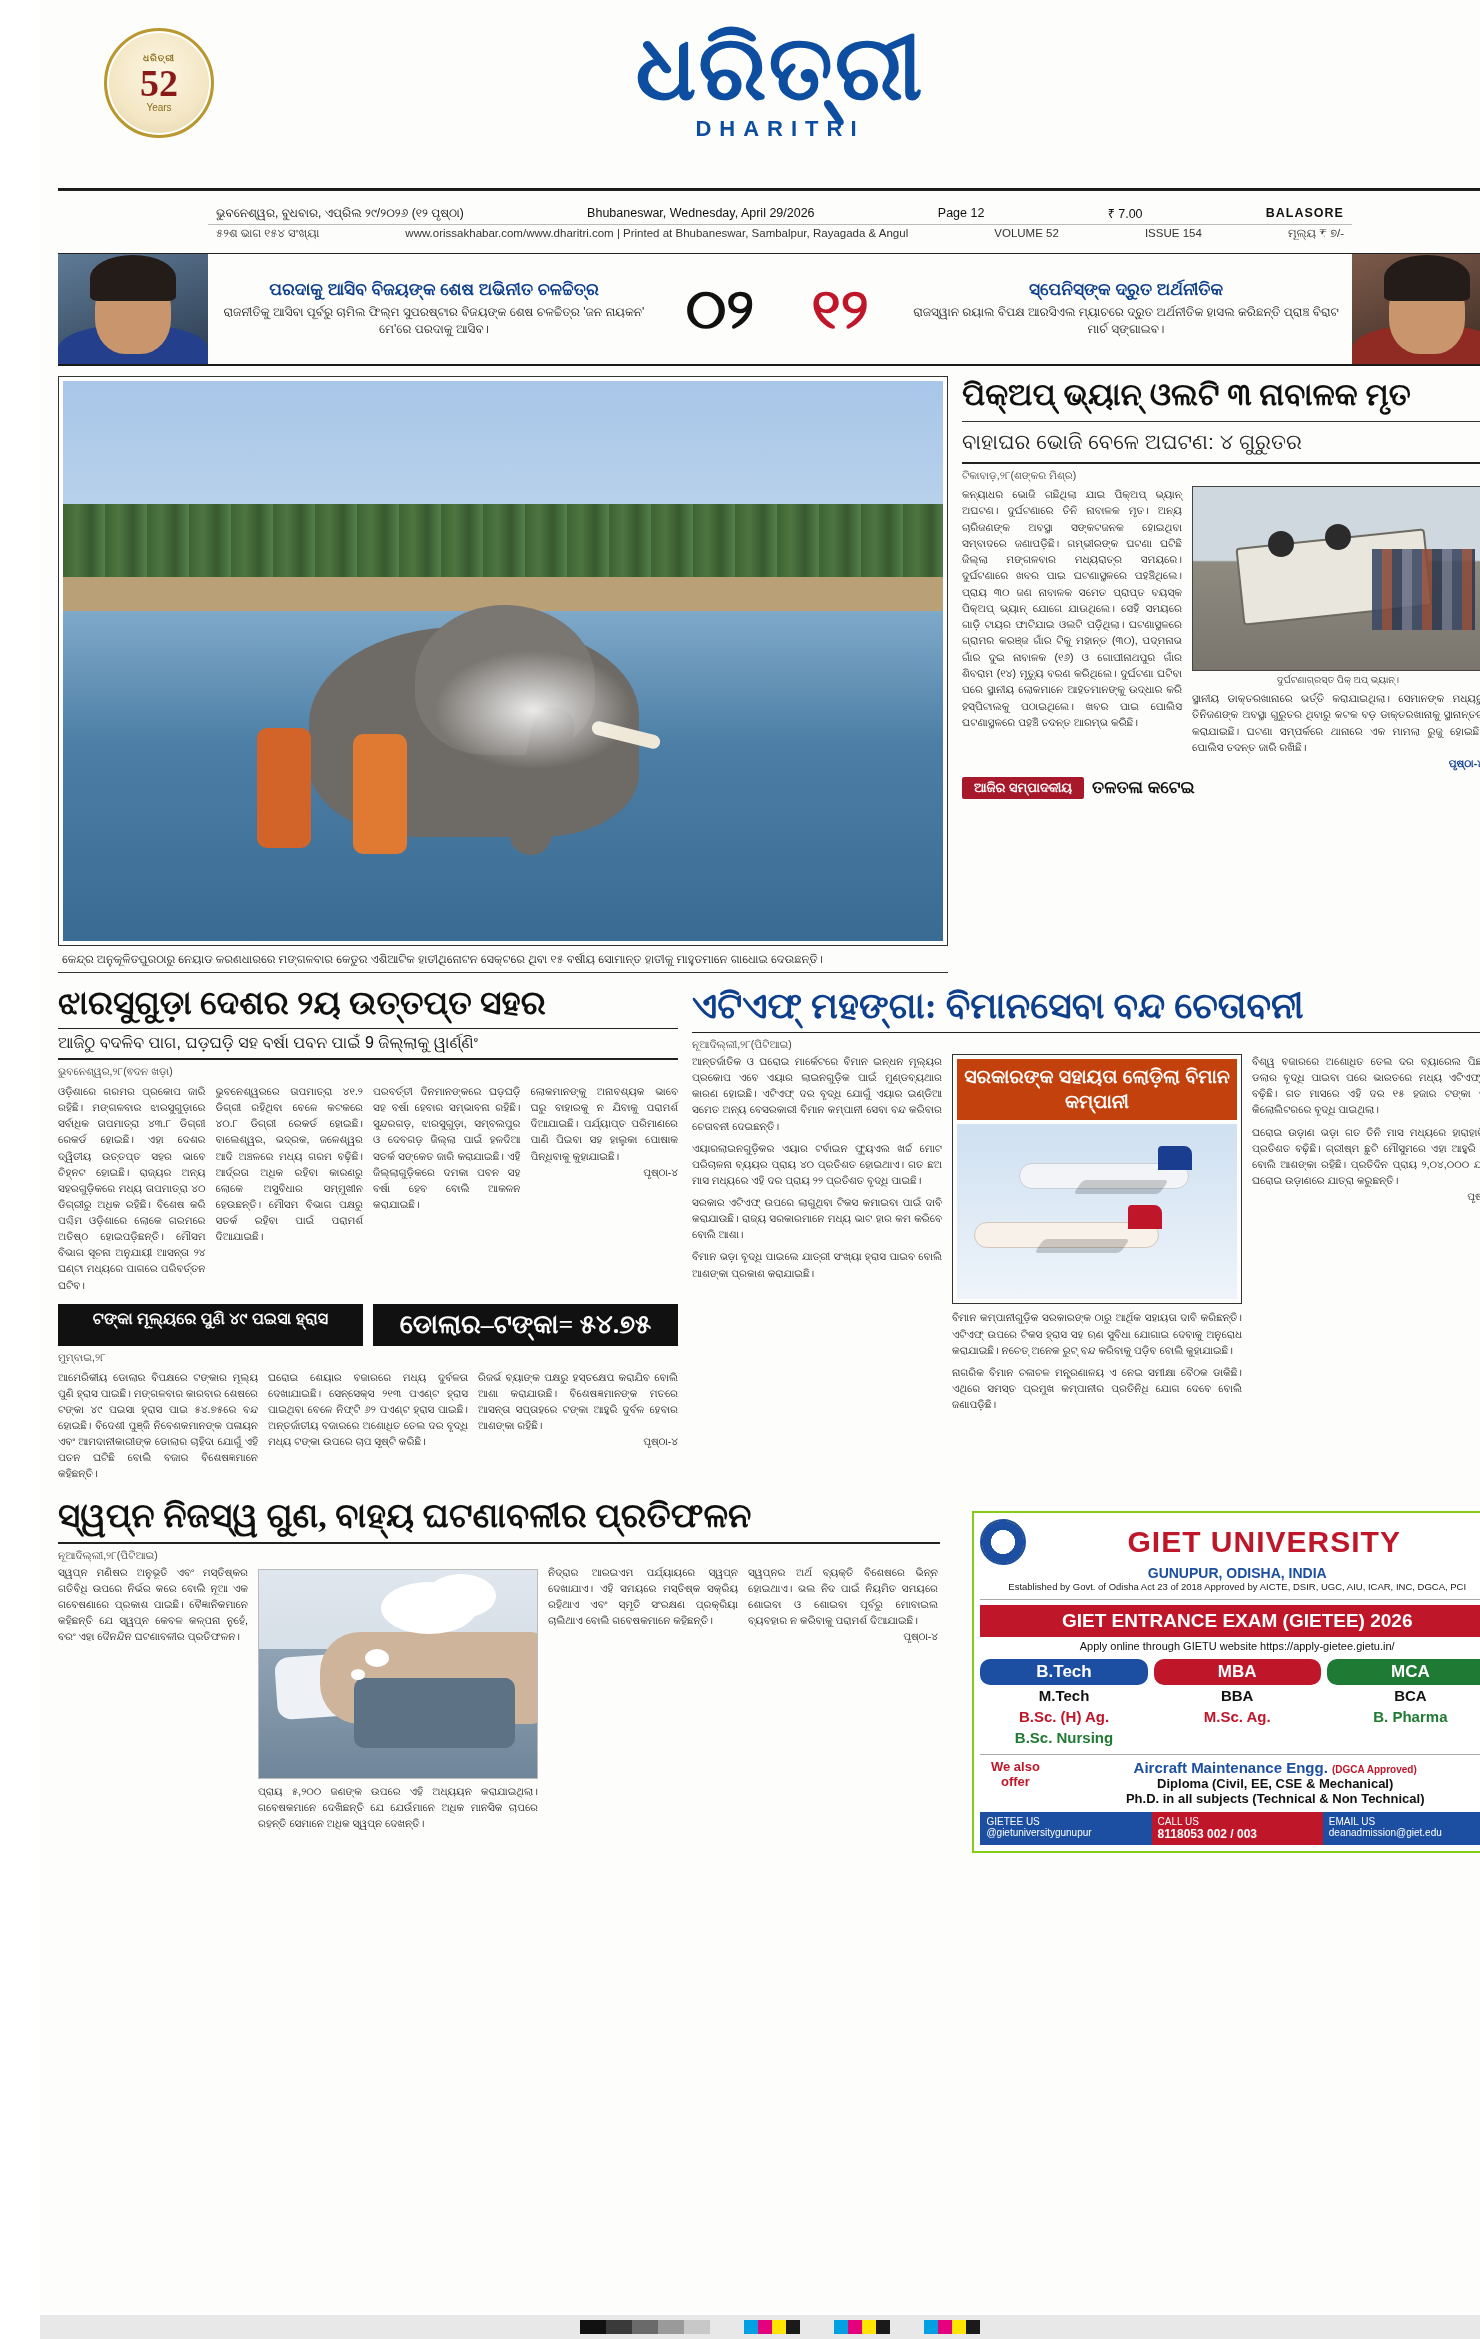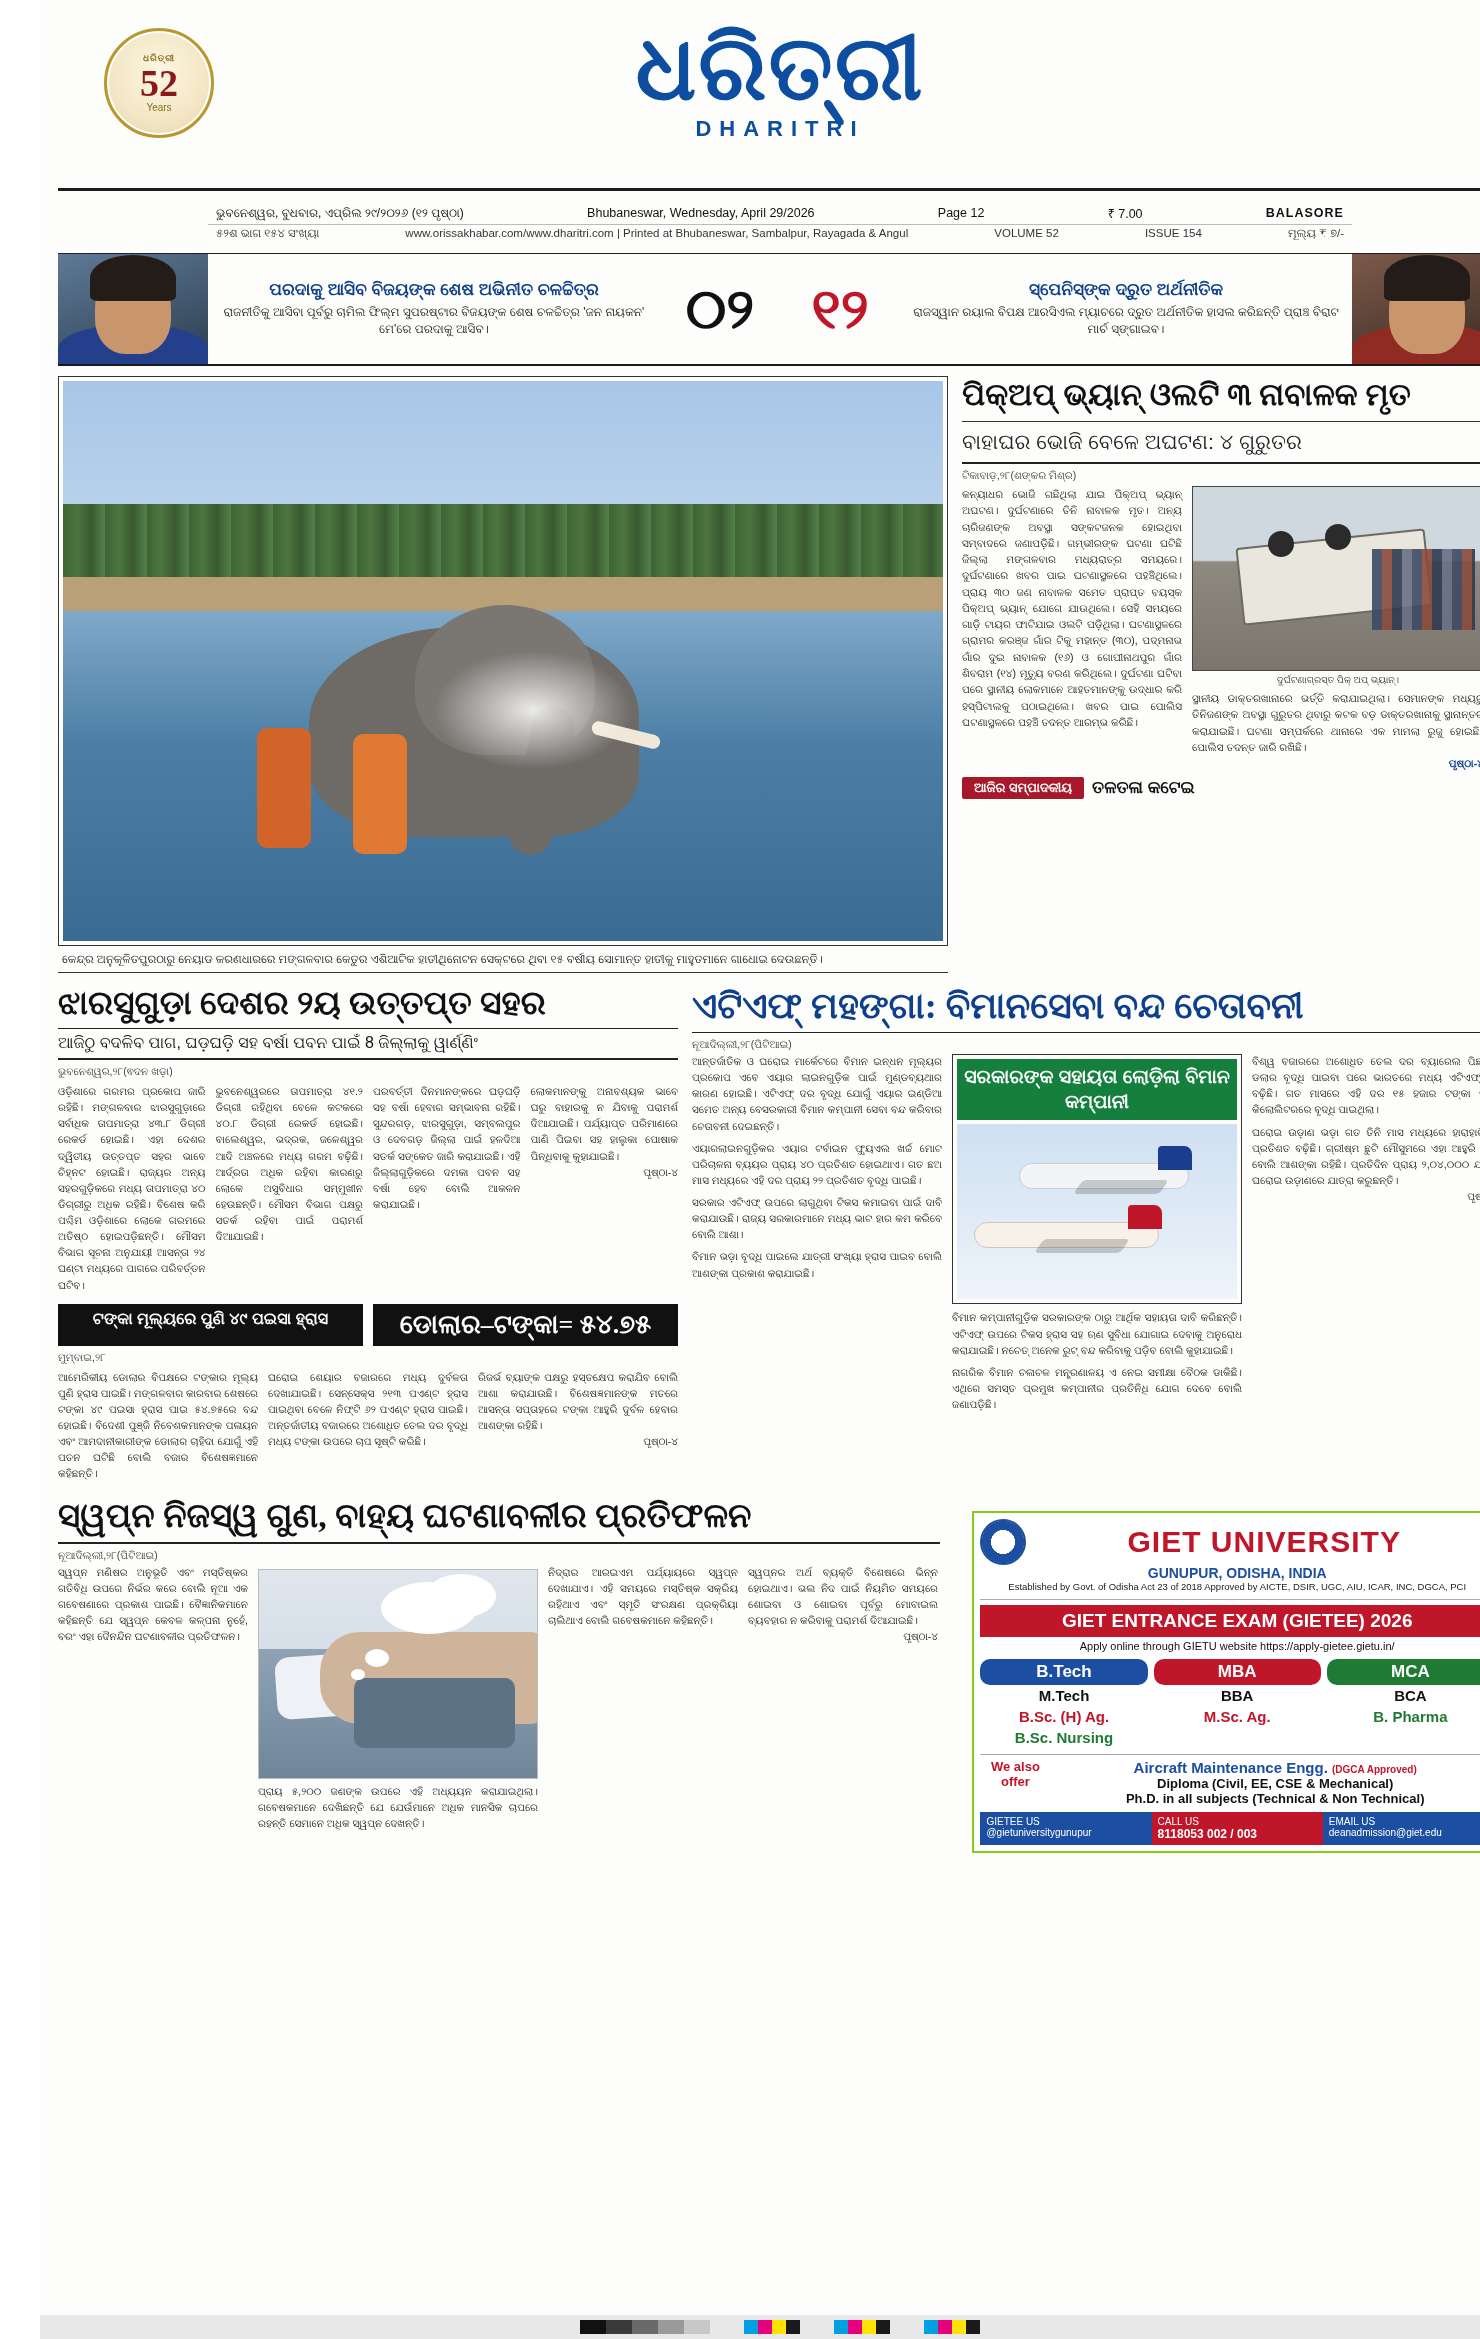--- a/index.html
+++ b/index.html
@@ -237,21 +237,21 @@
 
   
   .blackbar {
     background:#111; color:#fff; text-align:center;
     font-size: 16px; font-weight:bold; padding: 6px 4px; margin-top:8px;
   }
   .blackbar.big { font-size: 26px; font-family:"Liberation Serif", serif;}
 
   .plane-box { border:1px solid #333; padding:4px; }
   .plane-head {
-    background:#15803d; color:#fff; text-align:center; font-weight:bold;
+    background:#c2410c; color:#fff; text-align:center; font-weight:bold;
     font-size: 19px; padding: 6px 4px; line-height:1.3;
   }
   .plane-img {
     width:100%; height: 175px; margin-top:4px;
     background: linear-gradient(#cfe0f1,#eef4fa);
     position:relative; overflow:hidden;
   }
   .plane {
     position:absolute; height: 26px; border-radius: 13px;
   }
@@ -452,21 +452,21 @@
         <span class="ajira-tag">ଆଜିର ସମ୍ପାଦକୀୟ</span>
         <span class="ajira-text">ତଳତଳା କଟେଇ</span>
       </div>
     </div>
   </div>
 
   <div class="band">
 
     <div class="band-left">
       <div class="big-head">ଝାରସୁଗୁଡ଼ା ଦେଶର ୨ୟ ଉତ୍ତପ୍ତ ସହର</div>
-      <div class="big-sub">ଆଜିଠୁ ବଦଳିବ ପାଗ, ଘଡ଼ଘଡ଼ି ସହ ବର୍ଷା ପବନ ପାଇଁ 8 ଜିଲ୍ଲାକୁ ୱାର୍ଣ୍ଣିଂ</div>
+      <div class="big-sub">ଆଜିଠୁ ବଦଳିବ ପାଗ, ଘଡ଼ଘଡ଼ି ସହ ବର୍ଷା ପବନ ପାଇଁ 9 ଜିଲ୍ଲାକୁ ୱାର୍ଣ୍ଣିଂ</div>
       <div class="byline">ଭୁବନେଶ୍ୱର,୨୮(ଵଦନ ଖଡ଼ା)</div>
       <div class="cols4">
         <div class="ctext" style="flex:1">ଓଡ଼ିଶାରେ ଗରମର ପ୍ରକୋପ ଜାରି ରହିଛି। ମଙ୍ଗଳବାର ଝାରସୁଗୁଡ଼ାରେ ସର୍ବାଧିକ ତାପମାତ୍ରା ୪୩.୮ ଡିଗ୍ରୀ ରେକର୍ଡ ହୋଇଛି। ଏହା ଦେଶର ଦ୍ୱିତୀୟ ଉତ୍ତପ୍ତ ସହର ଭାବେ ଚିହ୍ନଟ ହୋଇଛି। ରାଜ୍ୟର ଅନ୍ୟ ସହରଗୁଡ଼ିକରେ ମଧ୍ୟ ତାପମାତ୍ରା ୪୦ ଡିଗ୍ରୀରୁ ଅଧିକ ରହିଛି। ବିଶେଷ କରି ପଶ୍ଚିମ ଓଡ଼ିଶାରେ ଲୋକେ ଗରମରେ ଅତିଷ୍ଠ ହୋଇପଡ଼ିଛନ୍ତି। ମୌସମ ବିଭାଗ ସୂଚନା ଅନୁଯାୟୀ ଆସନ୍ତା ୨୪ ଘଣ୍ଟା ମଧ୍ୟରେ ପାଗରେ ପରିବର୍ତ୍ତନ ଘଟିବ।</div>
         <div class="ctext" style="flex:1">ଭୁବନେଶ୍ୱରରେ ତାପମାତ୍ରା ୪୧.୨ ଡିଗ୍ରୀ ରହିଥିବା ବେଳେ କଟକରେ ୪୦.୮ ଡିଗ୍ରୀ ରେକର୍ଡ ହୋଇଛି। ବାଲେଶ୍ୱର, ଭଦ୍ରକ, ଜଳେଶ୍ୱର ଆଦି ଅଞ୍ଚଳରେ ମଧ୍ୟ ଗରମ ବଢ଼ିଛି। ଆର୍ଦ୍ରତା ଅଧିକ ରହିବା କାରଣରୁ ଲୋକେ ଅସୁବିଧାର ସମ୍ମୁଖୀନ ହେଉଛନ୍ତି। ମୌସମ ବିଭାଗ ପକ୍ଷରୁ ସତର୍କ ରହିବା ପାଇଁ ପରାମର୍ଶ ଦିଆଯାଇଛି।</div>
         <div class="ctext" style="flex:1">ପରବର୍ତ୍ତୀ ଦିନମାନଙ୍କରେ ଘଡ଼ଘଡ଼ି ସହ ବର୍ଷା ହେବାର ସମ୍ଭାବନା ରହିଛି। ସୁନ୍ଦରଗଡ଼, ଝାରସୁଗୁଡ଼ା, ସମ୍ବଲପୁର ଓ ଦେବଗଡ଼ ଜିଲ୍ଲା ପାଇଁ ହଳଦିଆ ସତର୍କ ସଙ୍କେତ ଜାରି କରାଯାଇଛି। ଏହି ଜିଲ୍ଲାଗୁଡ଼ିକରେ ଦମକା ପବନ ସହ ବର୍ଷା ହେବ ବୋଲି ଆକଳନ କରାଯାଇଛି।</div>
         <div style="flex:1">
           <div class="ctext">ଲୋକମାନଙ୍କୁ ଅନାବଶ୍ୟକ ଭାବେ ଘରୁ ବାହାରକୁ ନ ଯିବାକୁ ପରାମର୍ଶ ଦିଆଯାଇଛି। ପର୍ଯ୍ୟାପ୍ତ ପରିମାଣରେ ପାଣି ପିଇବା ସହ ହାଲୁକା ପୋଷାକ ପିନ୍ଧିବାକୁ କୁହାଯାଇଛି।</div>
           <div class="ctext more" style="text-align:right;">ପୃଷ୍ଠା-୪</div>
         </div>
       </div>

